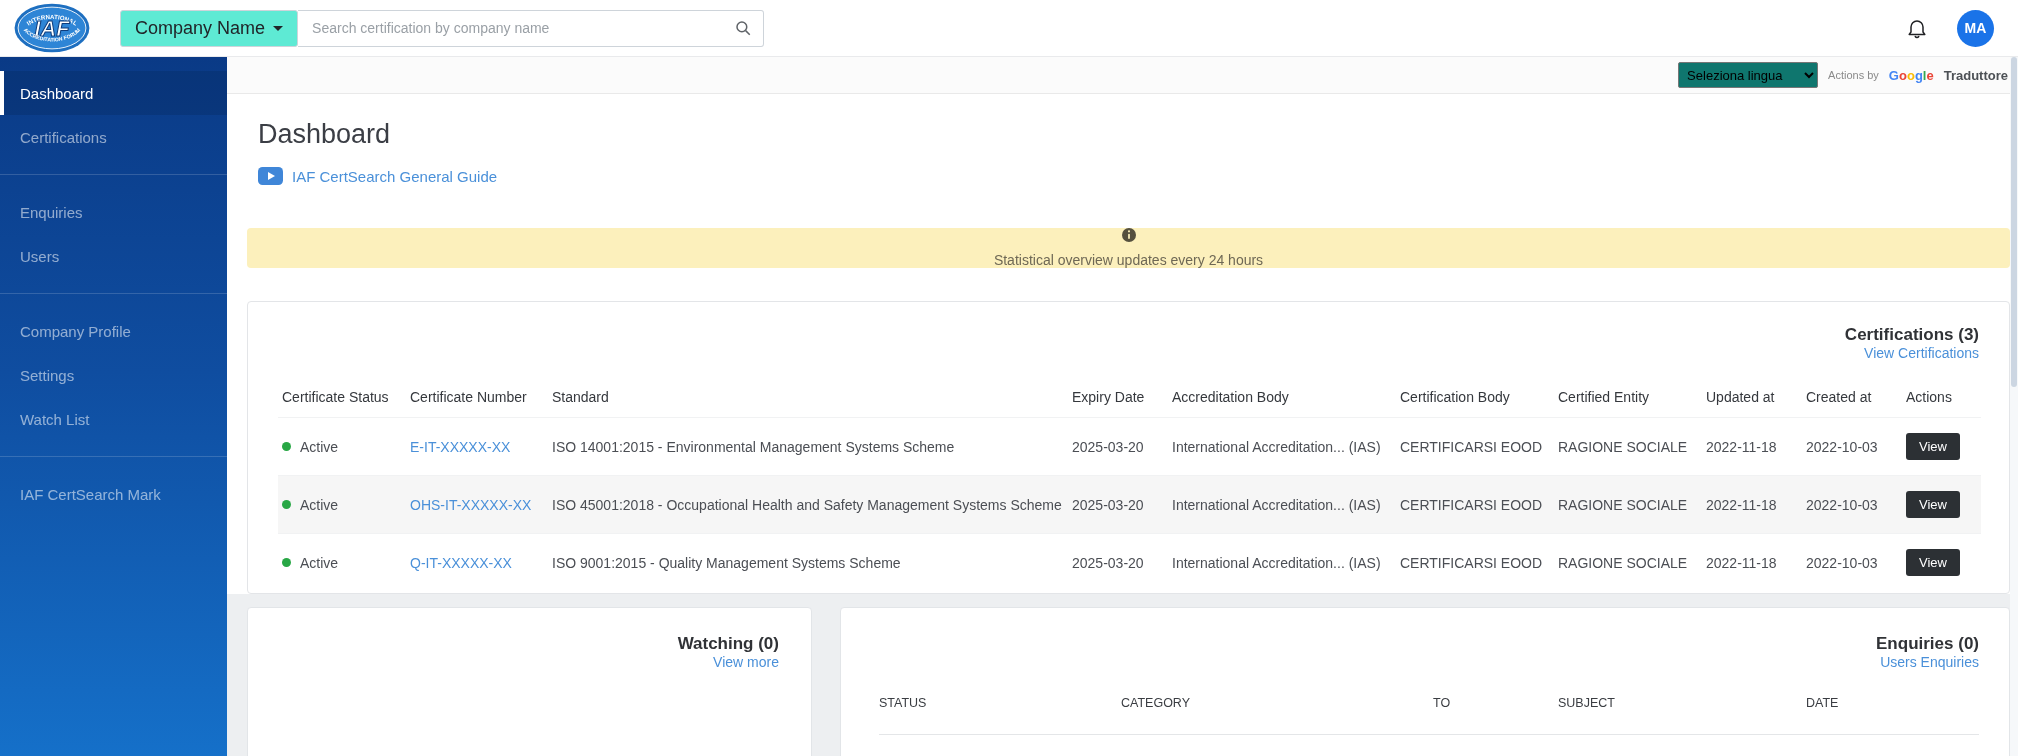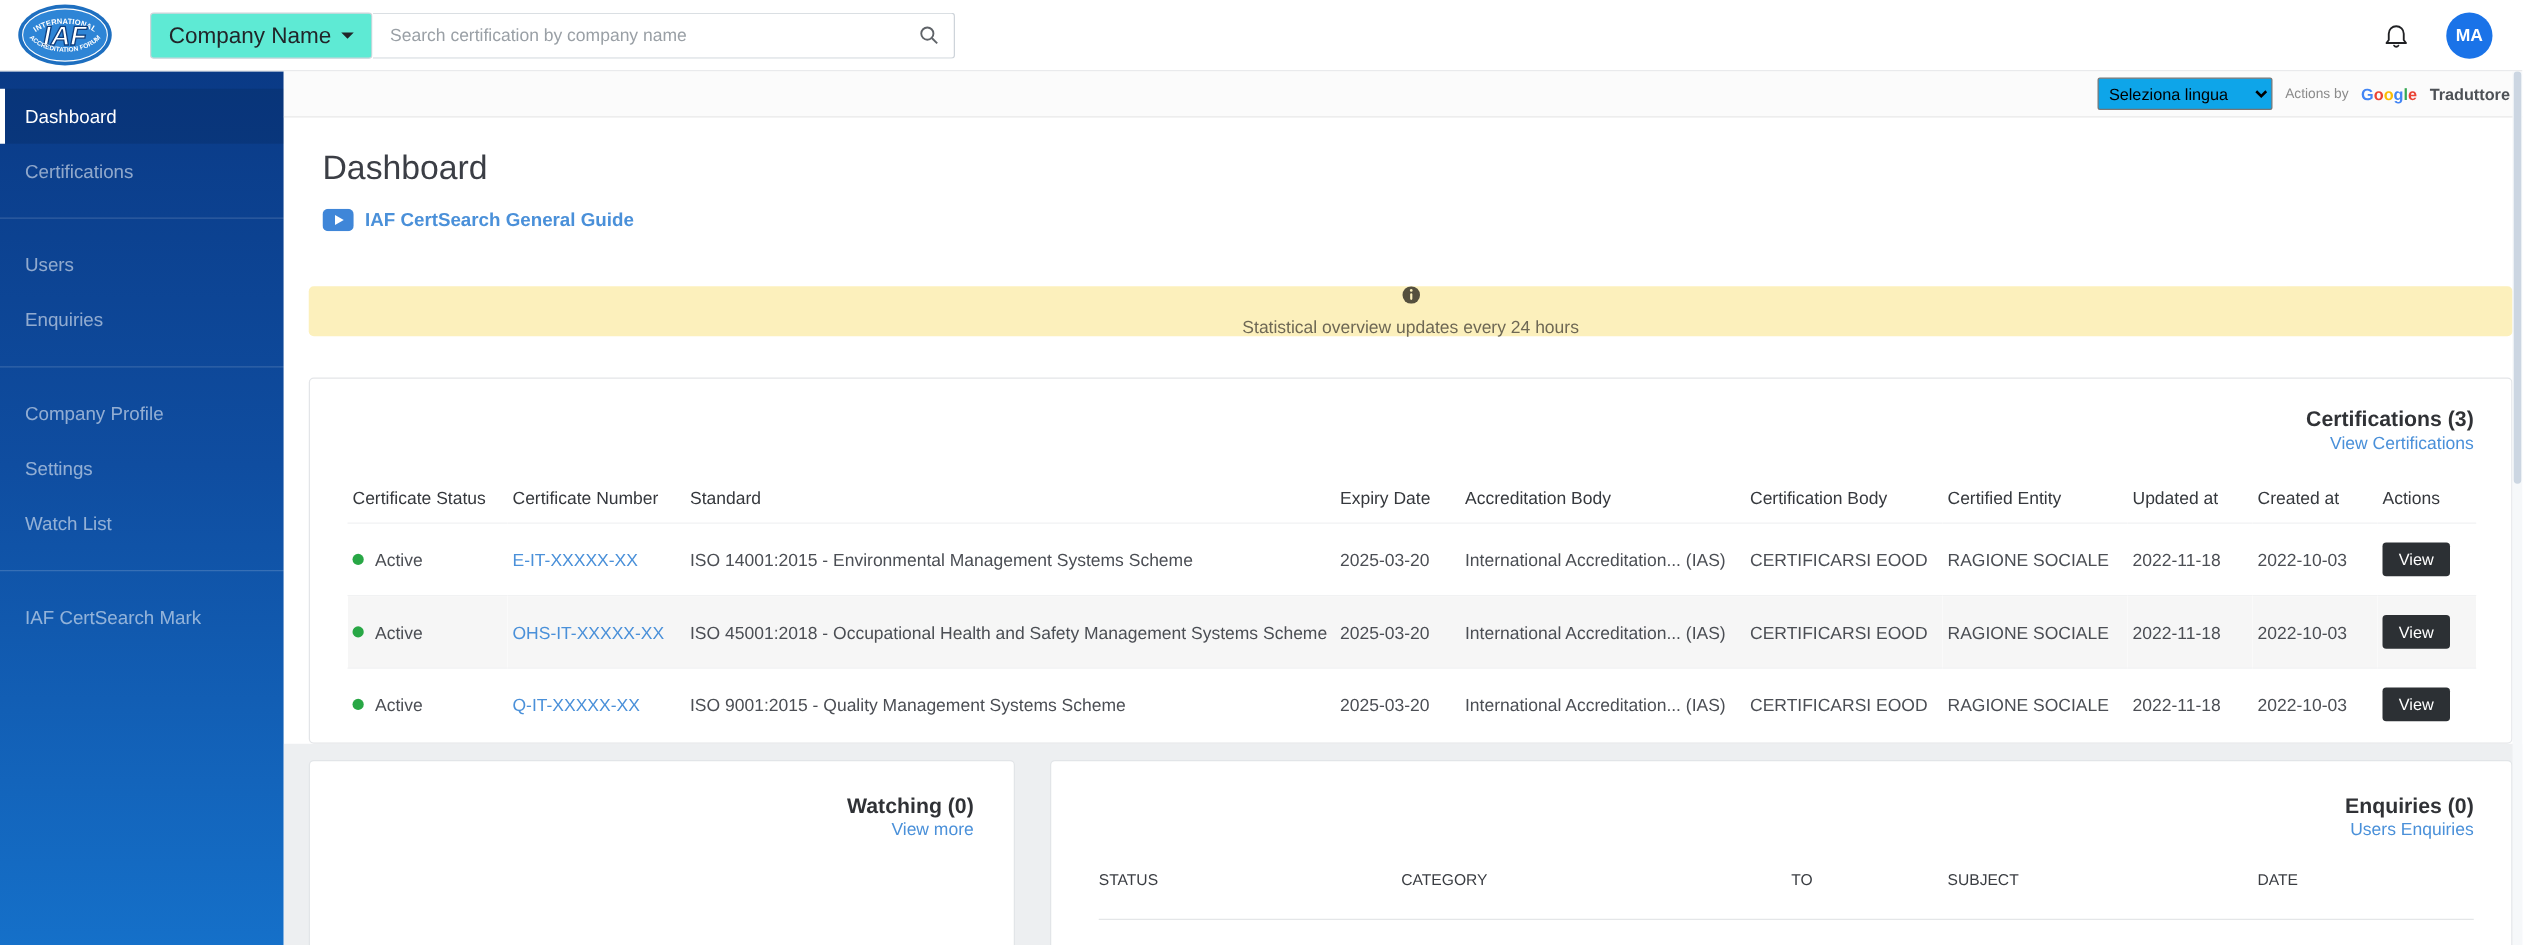--- a/index.html
+++ b/index.html
@@ -60,35 +60,35 @@
   }
   .nav-divider { height:1px; background:rgba(255,255,255,0.16); margin:15px 0; }
   
   .main { position:absolute; top:57px; left:227px; width:1791px; height:699px; background:#fff; overflow:hidden; }
   .langbar {
     height:37px; background:#fbfbfb; border-bottom:1px solid #e9e9e9;
     display:flex; align-items:center; justify-content:flex-end; padding-right:10px; gap:10px;
   }
   .lang-select {
     width:140px; height:26px; font-size:13px; font-family:"Liberation Sans",sans-serif;
-    border:1px solid #767676; border-radius:2px; background:#0ea5e9; color:#000; padding:4px 4px;
+    border:1px solid #767676; border-radius:2px; background:#0f766e; color:#000; padding:4px 4px;
   }
   .powered { font-size:11px; color:#8a8a8a; }
   .google-word { font-size:13px; font-weight:bold; letter-spacing:0; }
   .google-word span:nth-child(1){color:#4285F4}
   .google-word span:nth-child(2){color:#EA4335}
   .google-word span:nth-child(3){color:#FBBC05}
   .google-word span:nth-child(4){color:#4285F4}
   .google-word span:nth-child(5){color:#34A853}
   .google-word span:nth-child(6){color:#EA4335}
   .traduttore { font-size:13px; font-weight:bold; color:#4d5156; }
   .page-title { margin:25px 0 0 31px; font-size:27px; font-weight:500; color:#3b3e45; }
   .guide-link {
     margin:17px 0 0 31px; display:inline-flex; align-items:center; gap:9px;
-    font-size:15px; color:#4a90d9; cursor:pointer; text-decoration:none;font-weight:bold;
+    font-size:15px; color:#4a90d9; cursor:pointer; text-decoration:none;
   }
   .alert {
     margin:39px 8px 0 20px; height:40px; background:#fcf0bc; border-radius:4px;
     display:flex; align-items:center; gap:10px; padding:0 16px;
     font-size:14px; color:#6e6855;flex-direction:column;
   }
   
   .cert-card {
     margin:33px 8px 0 20px; height:293px; background:#fff;
     border:1px solid #e3e5e8; border-radius:4px; padding:23px 30px;
@@ -183,24 +183,24 @@
 
 <nav class="sidebar">
   <div class="nav-item active">
     <span>Dashboard</span>
   </div>
   <div class="nav-item">
     <span>Certifications</span>
   </div>
   <div class="nav-divider"></div>
   <div class="nav-item">
+    <span>Enquiries</span>
+  </div>
+  <div class="nav-item">
     <span>Users</span>
-  </div>
-  <div class="nav-item">
-    <span>Enquiries</span>
   </div>
   <div class="nav-divider"></div>
   <div class="nav-item">
     <span>Company Profile</span>
   </div>
   <div class="nav-item">
     <span>Settings</span>
   </div>
   <div class="nav-item">
     <span>Watch List</span>

